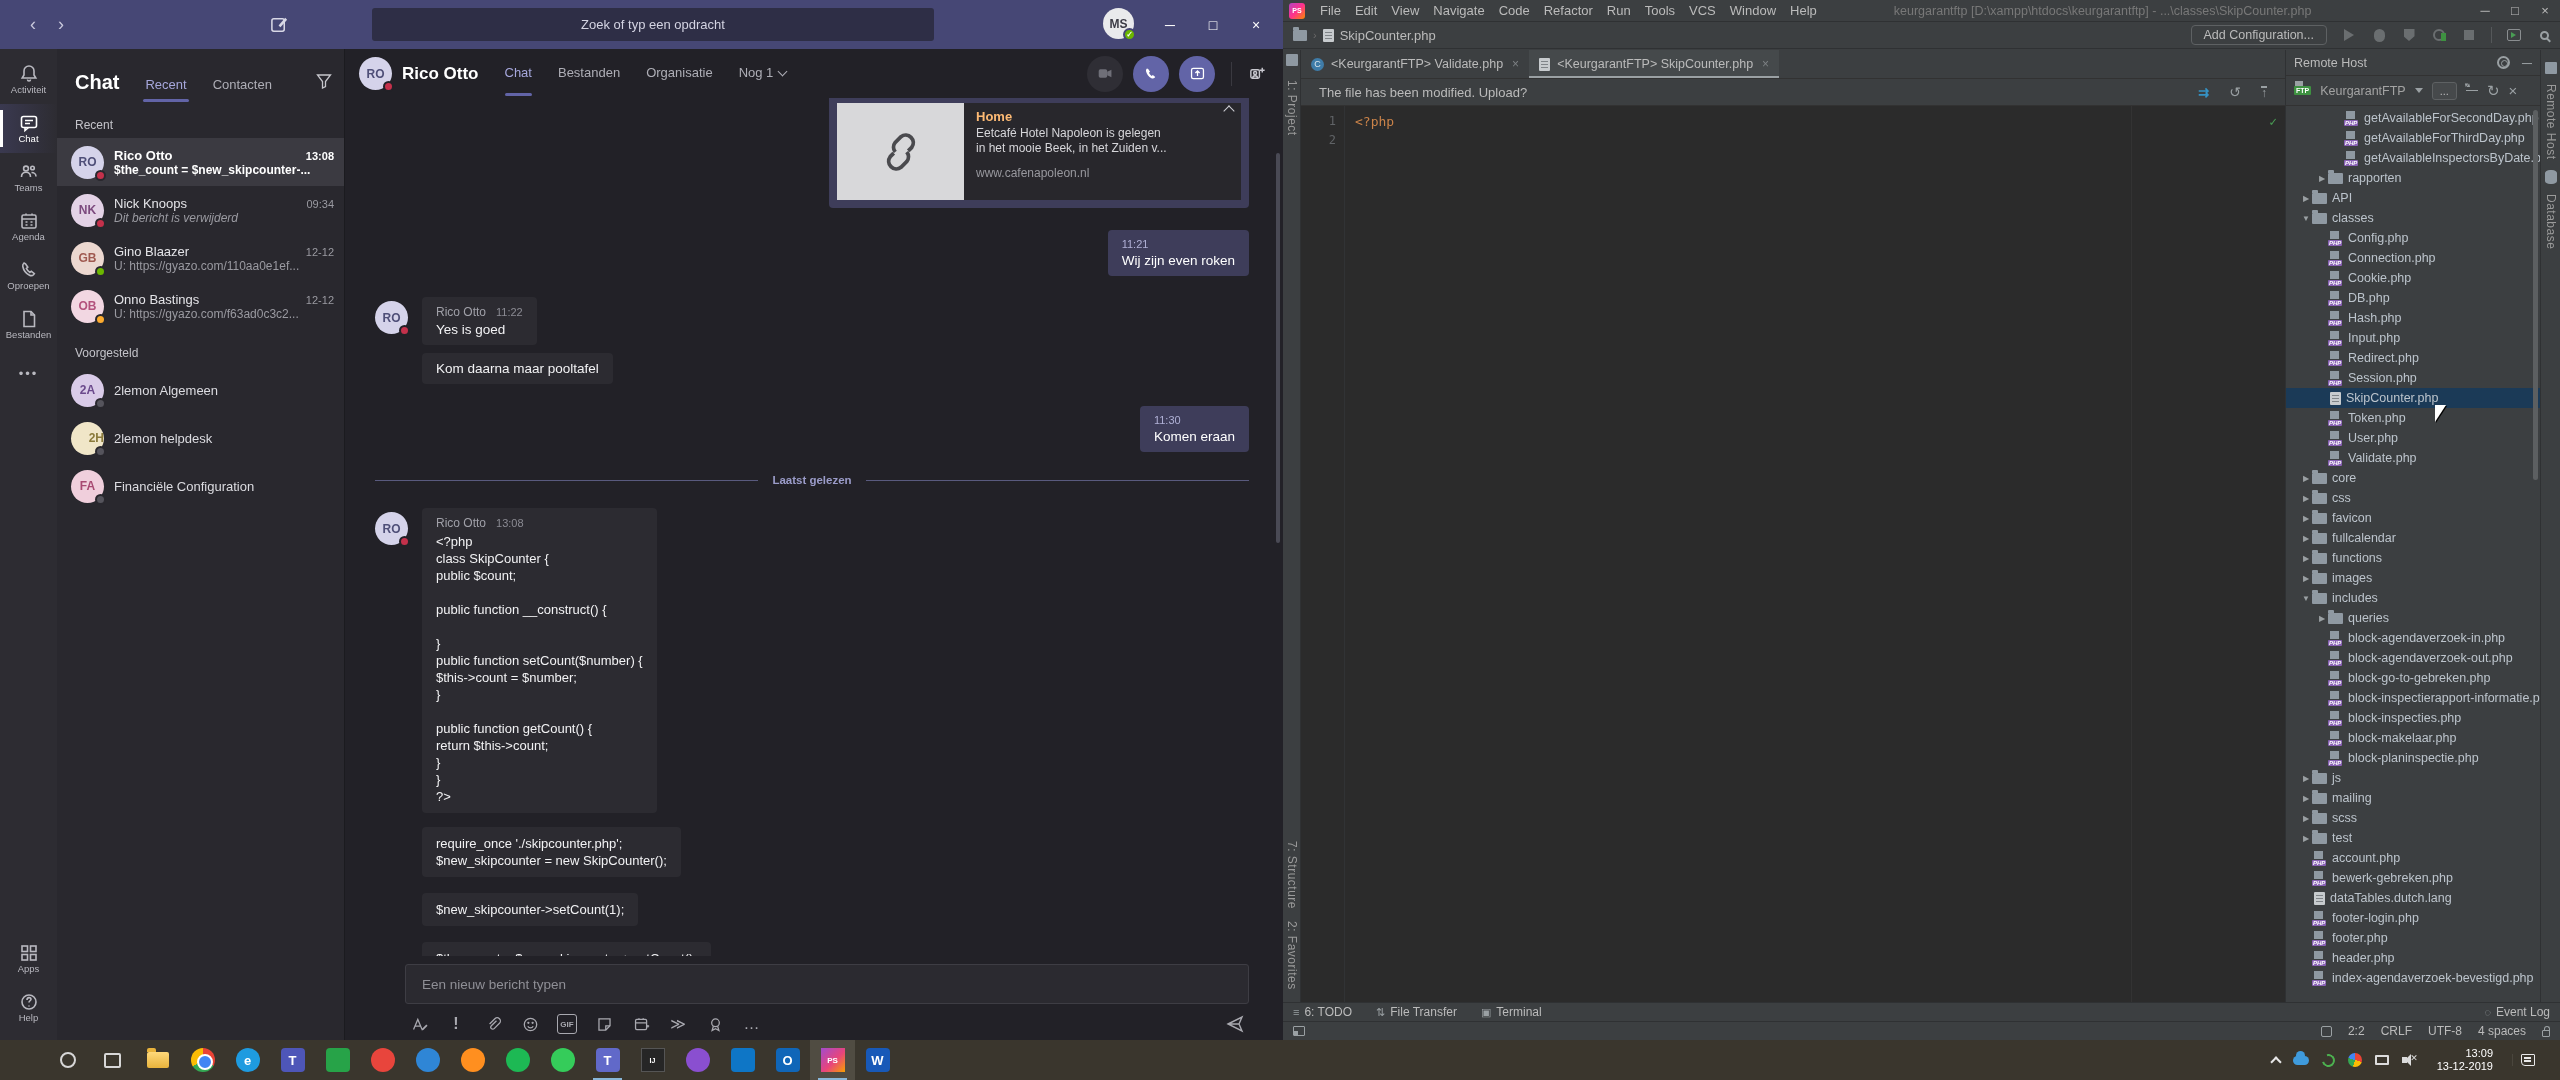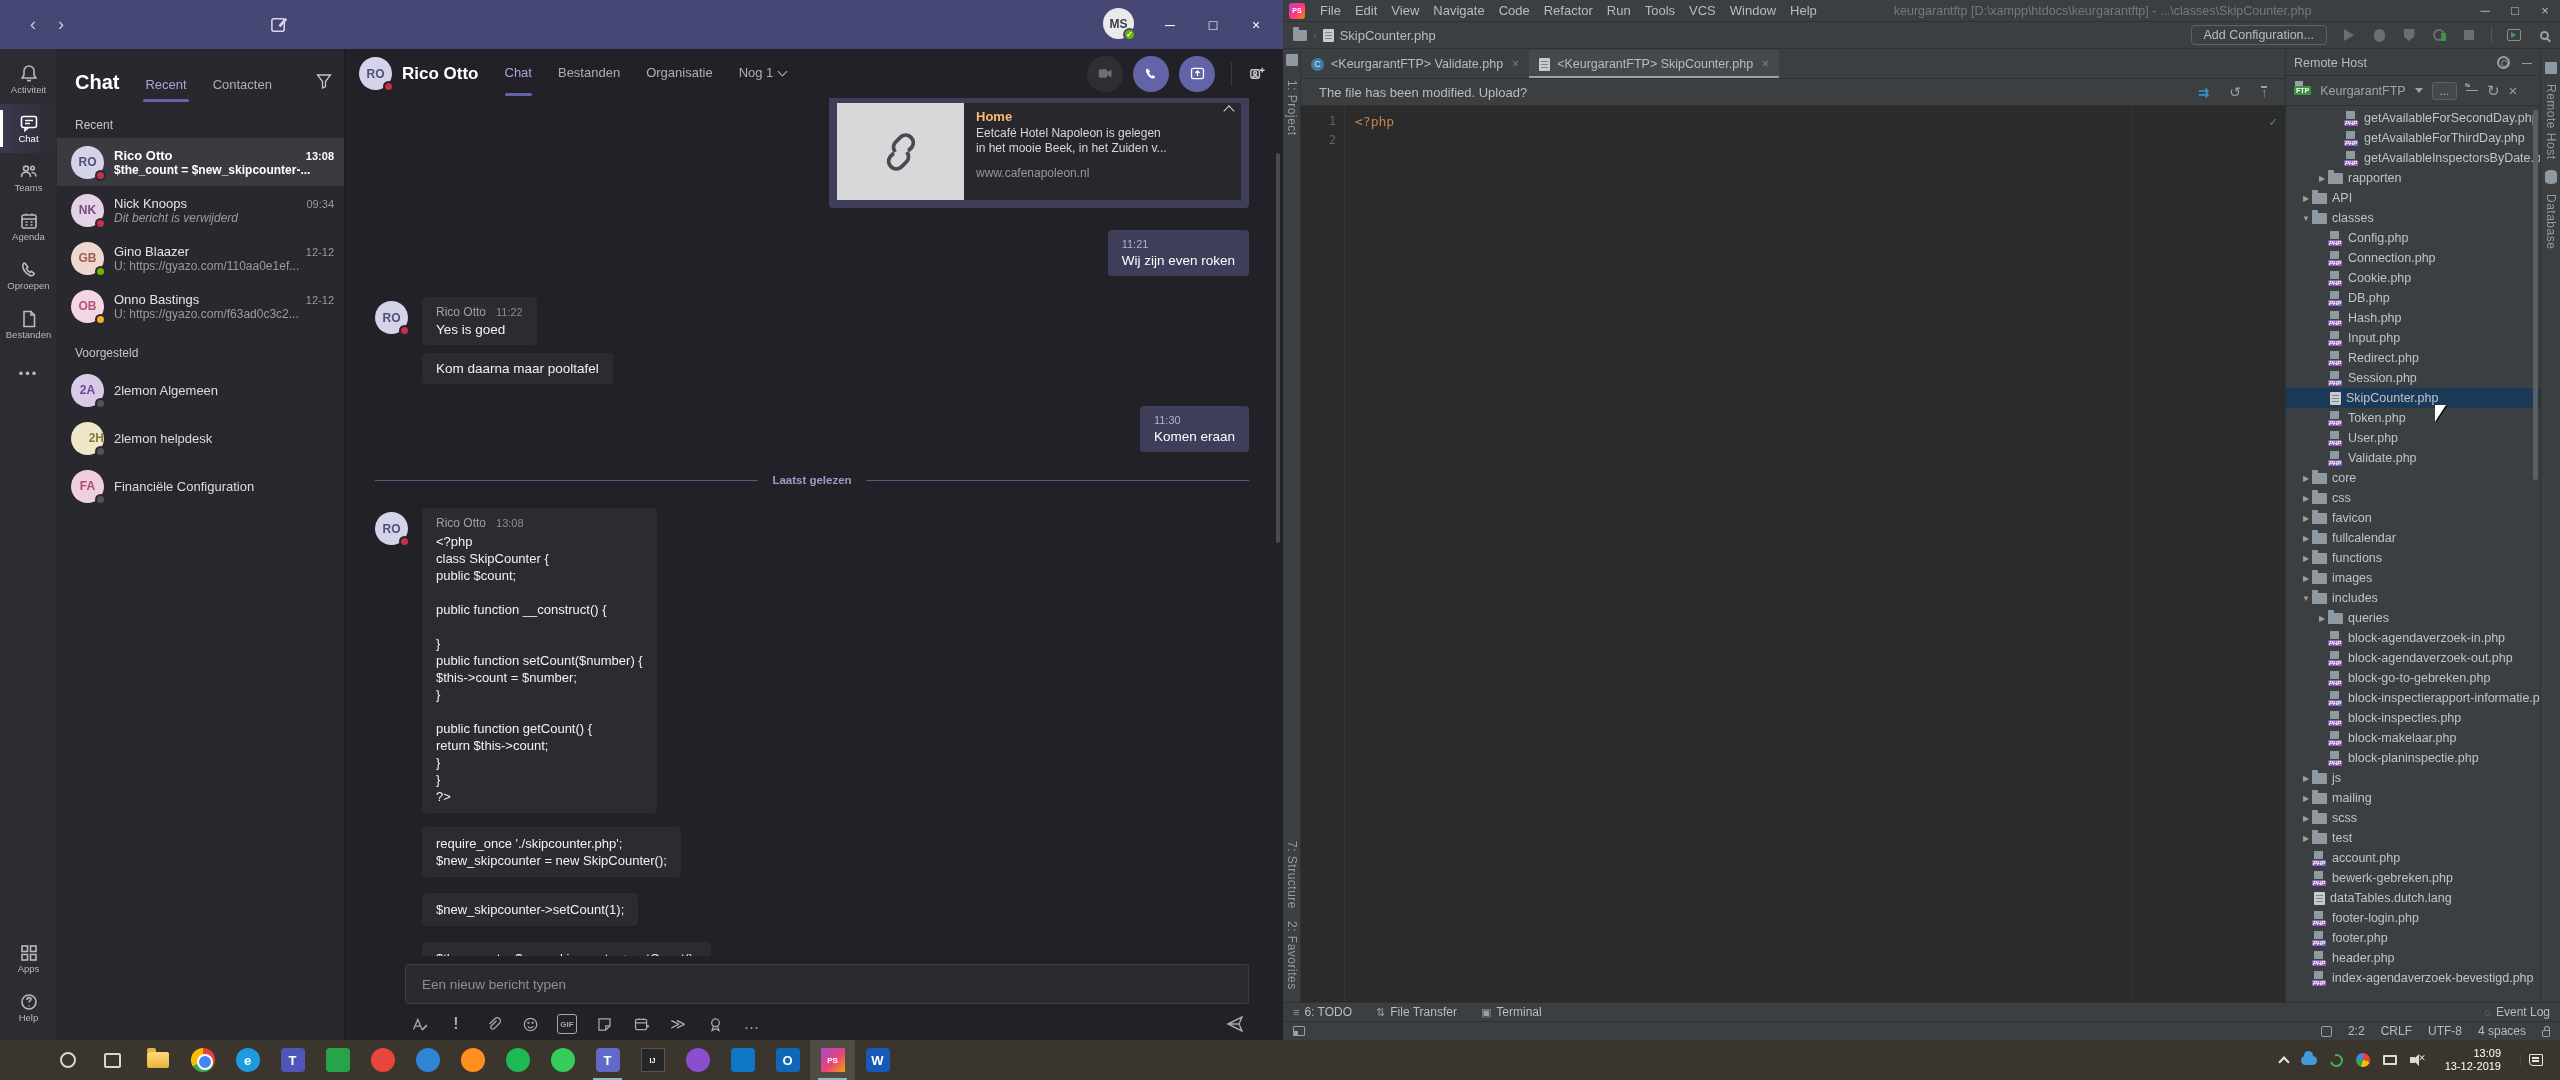--- a/index.html
+++ b/index.html
@@ -220,21 +220,21 @@
   .tb-win .tbglyphbox{background:transparent!important;display:grid;grid-template-columns:9px 9px;grid-template-rows:9px 9px;gap:2px}
   .tb-win .tbglyphbox i{background:#d7d7d7}
   .tb-search .tbglyphbox{background:transparent!important;border:2px solid #d7d7d7;border-radius:50%;width:16px;height:16px}
   .tb-taskview .tbglyphbox{background:transparent!important;border:2px solid #d7d7d7;border-radius:2px;width:17px;height:15px}
   .tb-explorer .tbglyphbox{background:linear-gradient(#ffd97a,#e8b33c)!important;border-radius:2px;width:22px;height:16px;position:relative}
   .tb-explorer .tbglyphbox::before{content:"";position:absolute;left:0;top:-4px;width:9px;height:4px;background:#e8b33c;border-radius:2px 2px 0 0}
   .tb-chrome .tbglyphbox{background:conic-gradient(#ea4335 0 33%,#34a853 33% 66%,#fbbc05 66% 100%)!important;border-radius:50%;position:relative}
   .tb-chrome .tbglyphbox::after{content:"";position:absolute;left:6px;top:6px;width:12px;height:12px;border-radius:50%;background:#4285f4;border:2.5px solid #fff}
   .tb-ps .tbglyphbox{background:linear-gradient(135deg,#a24ccc,#e8447c 55%,#f7a000)!important;font-size:8px}
   .tb-ij .tbglyphbox{background:#262626!important;border:1px solid #555;font-size:7px}
-  .tray{margin-left:auto;display:flex;align-items:center;gap:13px;padding-right:10px}
+  .tray{margin-left:auto;display:flex;align-items:center;gap:13px;padding-right:18px}
   .trayico{color:#e8e8e8;font-size:12px;display:flex;align-items:center;justify-content:center}
   .chevup{width:8px;height:8px;border-left:2px solid #e8e8e8;border-top:2px solid #e8e8e8;transform:rotate(45deg);margin-top:3px}
   .cloud{width:16px;height:9px;background:#3f9bdc;border-radius:6px;position:relative}
   .cloud::before{content:"";position:absolute;left:3px;top:-5px;width:9px;height:9px;border-radius:50%;background:#3f9bdc}
   .minimon{width:14px;height:10px;border:2px solid #dcdcdc;border-radius:1px}
   .ball{width:14px;height:14px;border-radius:50%;background:conic-gradient(#ea4335 0 30%,#fbbc05 30% 55%,#34a853 55% 80%,#4285f4 80% 100%)}
   .syncmini{width:13px;height:13px;border:2px solid #4cb04f;border-radius:50%;border-left-color:transparent;transform:rotate(30deg)}
   .spk{position:relative;width:16px;height:12px}
   .spk::before{content:"";position:absolute;left:0;top:3px;width:5px;height:6px;background:#dcdcdc}
   .spk::after{content:"✕";position:absolute;right:0;top:-1px;color:#dcdcdc;font-size:9px}
@@ -254,20 +254,21 @@
   <div class="teams">
     <div class="t-titlebar">
       <span class="t-nav">‹</span>
       <span class="t-nav">›</span>
       <span class="t-compose">
         <svg viewBox="0 0 20 20">
             <rect x="2" y="4" width="13" height="13" rx="2" fill="none" stroke="#d8d8e6" stroke-width="1.6"></rect>
             <path d="M9 11 L16 3 L18 5 L11 13 Z" fill="#d8d8e6"></path>
           </svg>
       </span>
+      <div class="t-search">Zoek of typ een opdracht</div>
       <div class="t-avatar-ms">
         <span>MS</span>
         <span class="ms-dot">✓</span>
       </div>
       <span class="t-winbtn" style="left:1153px">─</span>
       <span class="t-winbtn" style="left:1196px">□</span>
       <span class="t-winbtn" style="left:1239px">×</span>
     </div>
     <div class="t-body">
 

